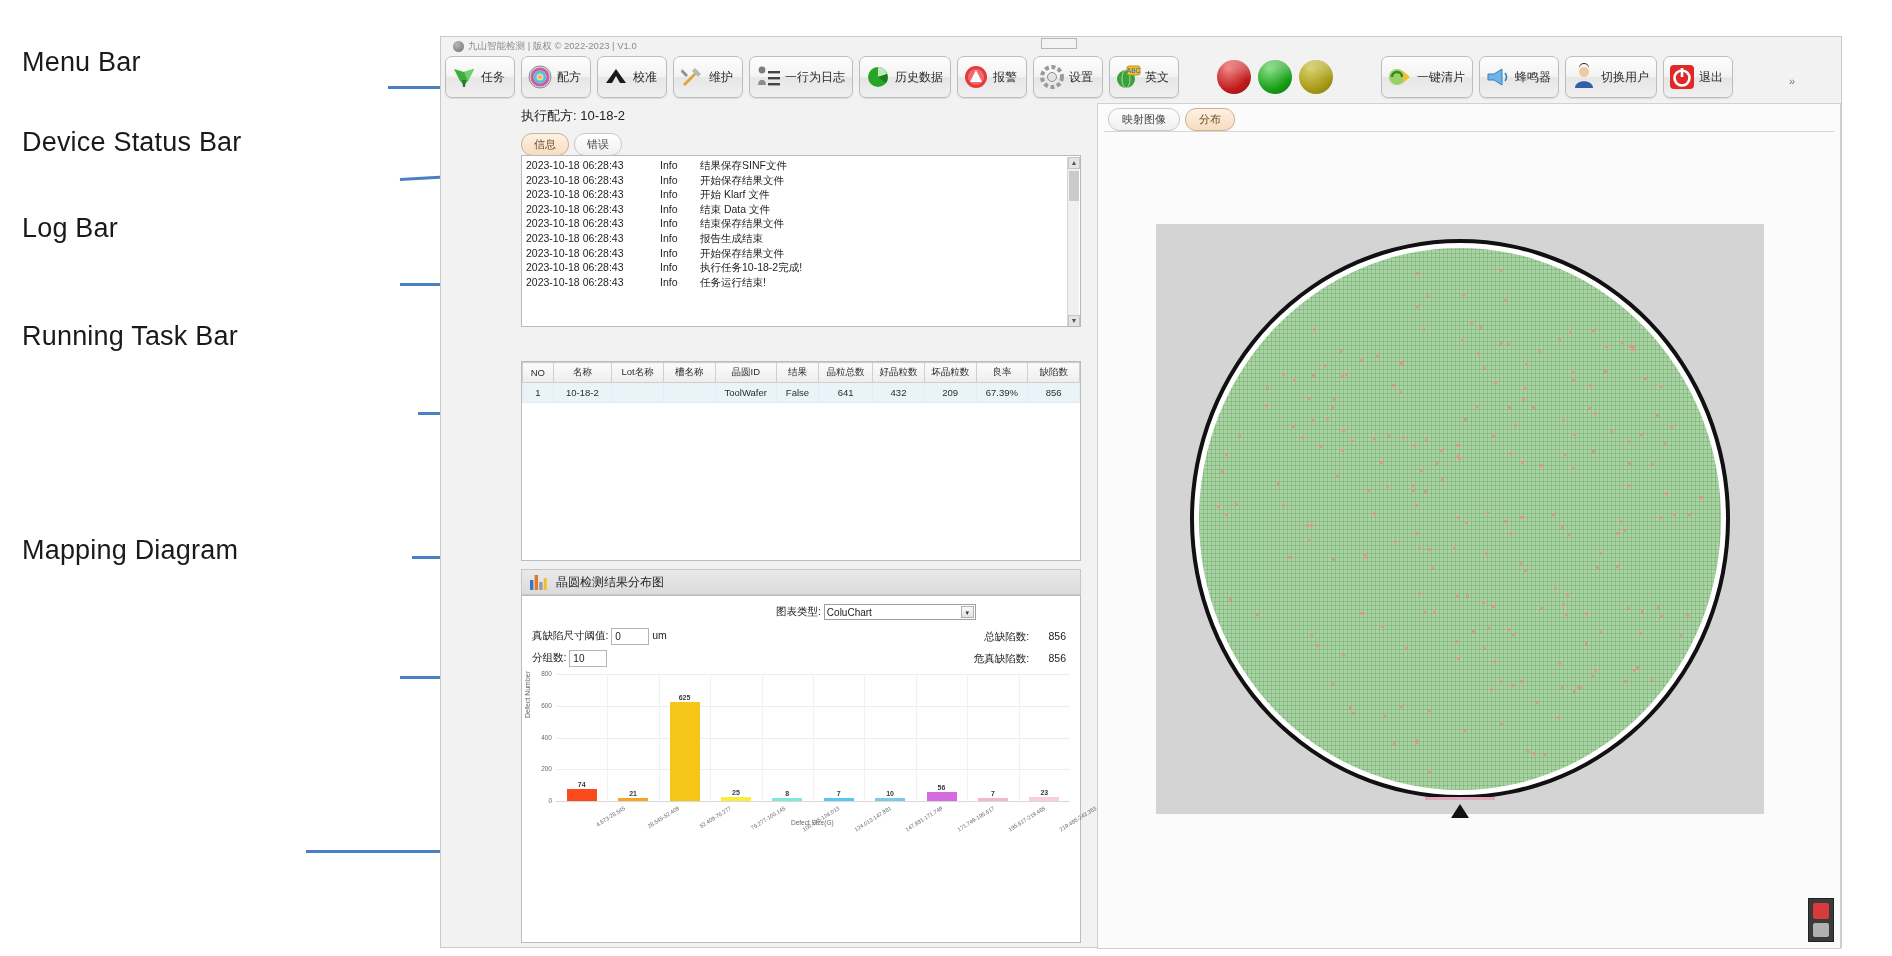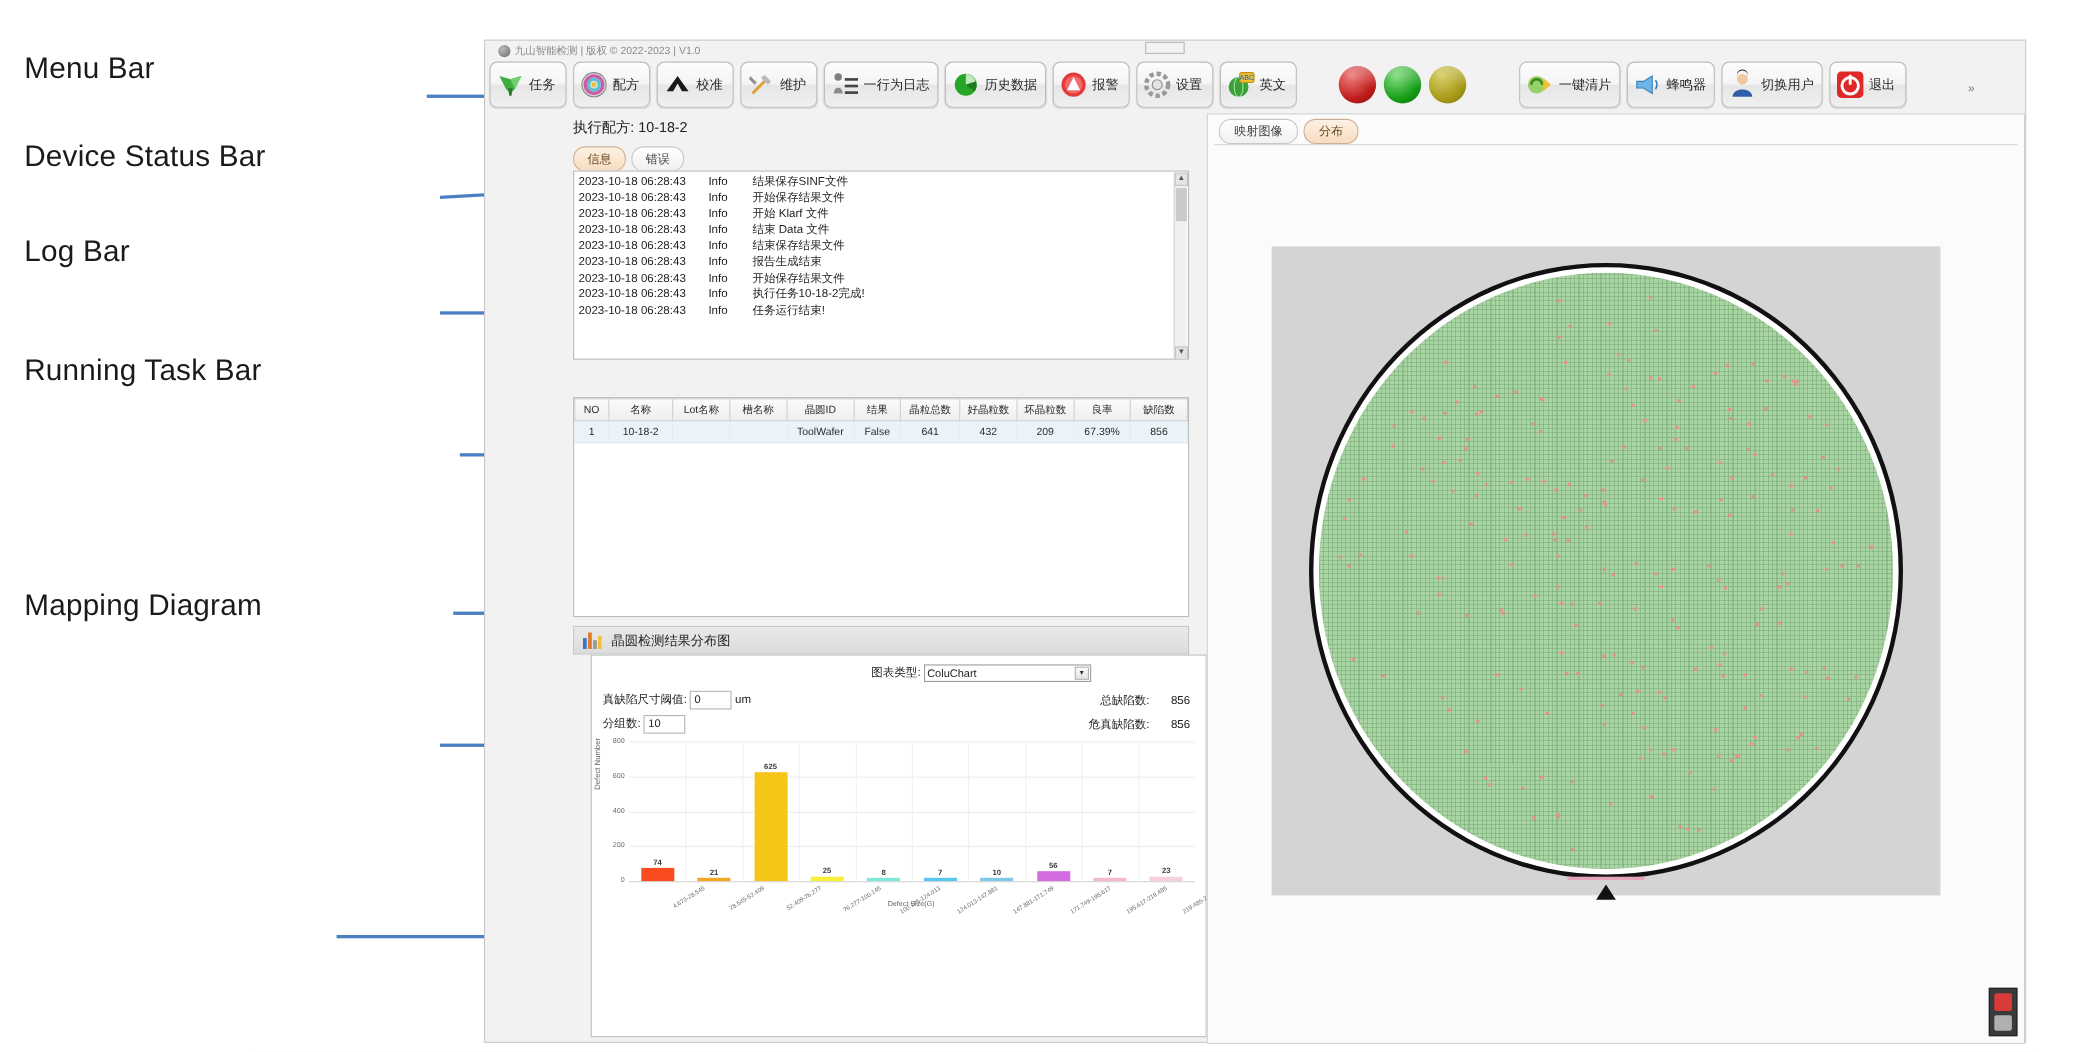--- a/index.html
+++ b/index.html
@@ -135,21 +135,21 @@
   }
 
   .logbox {
     position: absolute; left: 8px; top: 52px;
     width: 560px; height: 172px;
     background: #fff; border: 1px solid #b9b9b9;
     overflow: hidden; padding: 2px 4px;
   }
   .logrow { font-size: 10.5px; color: #1d1d1d; line-height: 14.6px; white-space: nowrap; display:flex; gap:0; }
   .logrow .t  { width: 118px; }
-  .logrow .lv { width: 40px; }
+  .logrow .lv { width: 40px; margin-left: 16px; }
   .logrow .m  { }
   .log-scroll {
     position: absolute; right: 1px; top: 1px; width: 12px; height: 170px;
     background: #f0f0f0; border-left: 1px solid #d5d5d5;
   }
   .log-scroll .up, .log-scroll .dn {
     position:absolute; left:0; width:12px; height:12px; background:#e4e4e4; border:1px solid #c5c5c5;
     font-size: 7px; color:#555; text-align:center; line-height:10px;
   }
   .log-scroll .up { top: 0; }
@@ -589,21 +589,21 @@
             <svg width="20" height="20" viewBox="0 0 20 20">
               <rect x="2" y="8" width="3.4" height="10" fill="#3a76c8"></rect>
               <rect x="6.6" y="3" width="3.4" height="15" fill="#e07a2a"></rect>
               <rect x="11.2" y="10" width="3.4" height="8" fill="#9a9a9a"></rect>
               <rect x="15.8" y="6" width="3.0" height="12" fill="#f0c030"></rect>
             </svg>
           </span>
           <span class="title">晶圆检测结果分布图</span>
         </div>
 
-        <div class="chart-area" style="top:492px;height:348px;margin-left:16px;">
+        <div class="chart-area" style="top:492px;height:348px;">
           <div class="chart-top">
             <div class="ct-row" style="left:254px;top:8px;">
               <span>图表类型:</span>
               <span class="ct-select">
                 <span>ColuChart</span>
                 <span class="arrow">▾</span>
               </span>
             </div>
 
             <div class="ct-row" style="left:10px;top:32px;">

